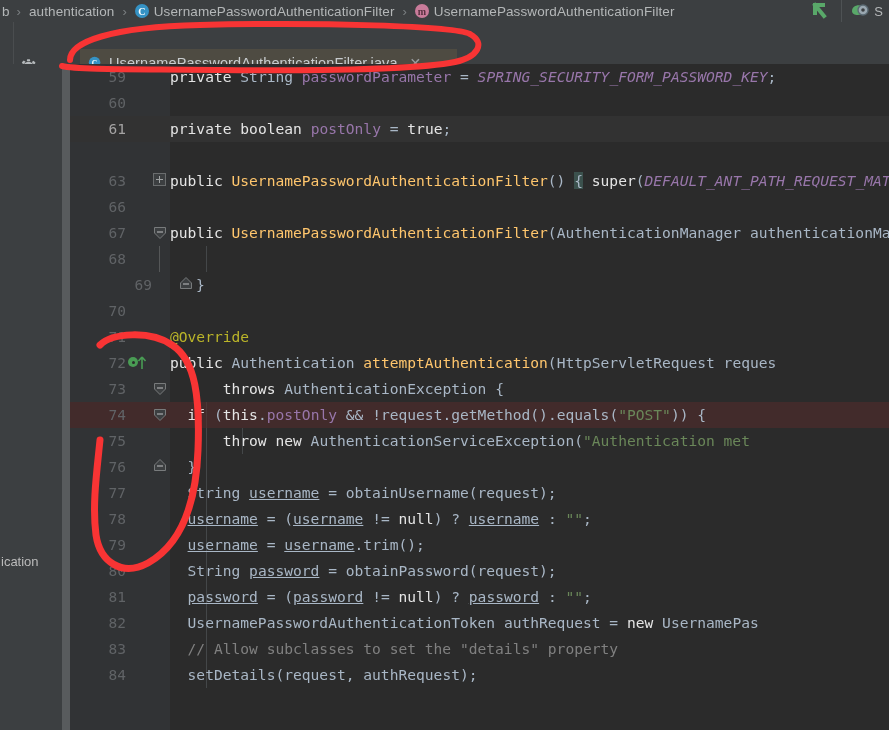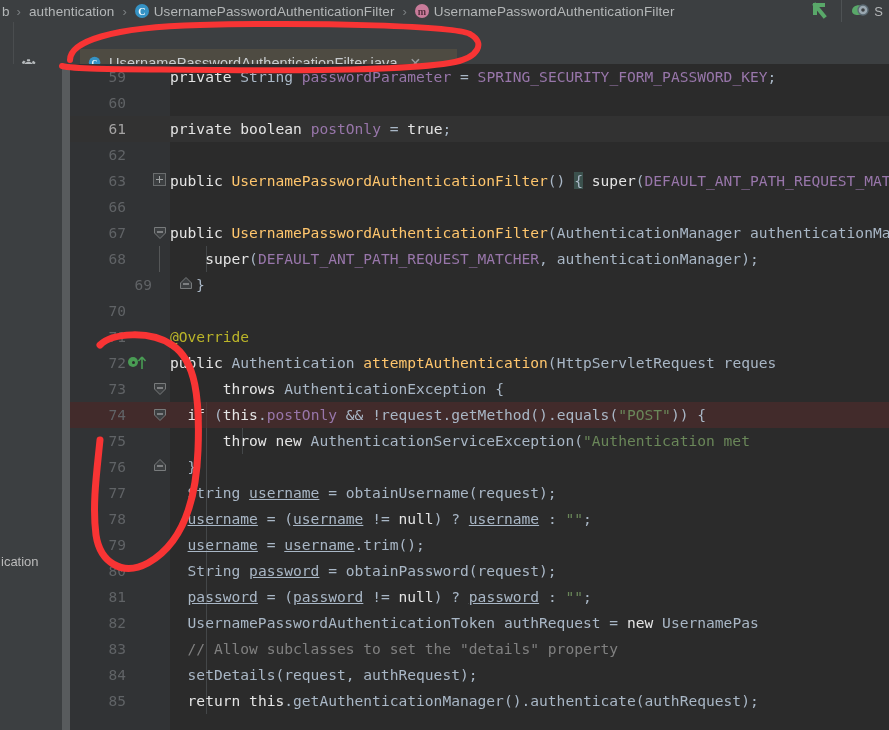--- a/index.html
+++ b/index.html
@@ -133,21 +133,21 @@
     font-family: "DejaVu Sans Mono", monospace; font-size: 14.6px;
   }
   .indent-guide {
     position: absolute; top: 0; width: 1px; height: 26px; background: #444749;
   }
 
   
   .kw   { color: #e5e5e5; }
   .type { color: #a9b7c6; }
   .fld  { color: #9876aa; }
-  .sfld { color: #9876aa; }
+  .sfld { color: #9876aa; font-style: italic; }
   .mtd  { color: #ffc66d; }
   .str  { color: #6a8759; }
   .cmt  { color: #808080; }
   .cls  { color: #a9b7c6; }
   .loc  { color: #a9b7c6; text-decoration: underline; text-decoration-color:#a9b7c6;}
   .brace-hl { background: #3b514d; }
 
   
   .bp-dot {
     width: 13px; height: 13px; border-radius: 50%;
@@ -273,24 +273,20 @@
       <span class="lineno">60</span>
       <span class="foldcol"></span>
     </div>
 
     <div class="row caret" style="top:52px;">
       <span class="lineno cur">61</span>
       <span class="foldcol"></span>
       <span class="code"><span class="kw">private</span> <span class="kw">boolean</span> <span class="fld">postOnly</span> <span class="type">=</span> <span class="kw">true</span><span class="type">;</span></span>
     </div>
 
-    <div class="row" style="top:78px;">
-      <span class="lineno">62</span>
-      <span class="foldcol"></span>
-    </div>
 
     <div class="row" style="top:104px;">
       <span class="lineno">63</span>
       <span class="foldcol">
         <span class="fold-plus"></span>
       </span>
       <span class="code"><span class="kw">public</span> <span class="mtd">UsernamePasswordAuthenticationFilter</span><span class="type">()</span> <span class="brace-hl">{</span> <span class="kw">super</span><span class="type">(</span><span class="sfld">DEFAULT_ANT_PATH_REQUEST_MATCHER</span> </span>
     </div>
 
     <div class="row" style="top:130px;">
@@ -310,21 +306,20 @@
       </span>
       <span class="code"><span class="kw">public</span> <span class="mtd">UsernamePasswordAuthenticationFilter</span><span class="type">(</span><span class="cls">AuthenticationManager</span> <span class="type">authenticationManager</span></span>
     </div>
 
     <div class="row" style="top:182px;">
       <span class="lineno">68</span>
       <span class="foldcol">
         <span class="fold-line"></span>
       </span>
       <span class="indent-guide" style="left:136px;"></span>
-      <span class="code">    <span class="kw">super</span><span class="type">(</span><span class="sfld">DEFAULT_ANT_PATH_REQUEST_MATCHER</span><span class="type">, authenticationManager);</span></span>
     </div>
 
     <div class="row" style="top:208px;margin-left:26px;">
       <span class="lineno">69</span>
       <span class="foldcol">
         <span>
           <svg width="14" height="14" viewBox="0 0 14 14" style="position:absolute;left:1px;top:4px;">
             <path d="M1.5 12.5 L12.5 12.5 L12.5 7 L7 1.5 L1.5 7 Z" fill="#3c3f41" stroke="#787b7c" stroke-width="1"></path>
             <path d="M4 8 L10 8" stroke="#a8abac" stroke-width="1.2"></path>
           </svg>
@@ -458,26 +453,20 @@
       <span class="code cmt">  // Allow subclasses to set the "details" property</span>
     </div>
 
     <div class="row" style="top:598px;">
       <span class="lineno">84</span>
       <span class="foldcol"></span>
       <span class="indent-guide" style="left:136px;"></span>
       <span class="code">  <span class="type">setDetails(request, authRequest);</span></span>
     </div>
 
-    <div class="row" style="top:624px;">
-      <span class="lineno">85</span>
-      <span class="foldcol"></span>
-      <span class="indent-guide" style="left:136px;"></span>
-      <span class="code">  <span class="kw">return</span> <span class="kw">this</span><span class="type">.getAuthenticationManager().authenticate(authRequest);</span></span>
-    </div>
   </div>
 
   <svg class="annot" viewBox="0 0 889 730">
 
     <path d="M70 60 C70 42 110 27 200 25 C320 22 455 26 470 34
              C486 43 478 57 455 62 C420 69 330 71 220 70
              C140 69 78 70 62 66" fill="none" stroke="#f83434" stroke-width="6" stroke-linecap="round"></path>
 
     <path d="M100 345 C112 333 150 330 172 345
              C196 360 200 400 198 450

